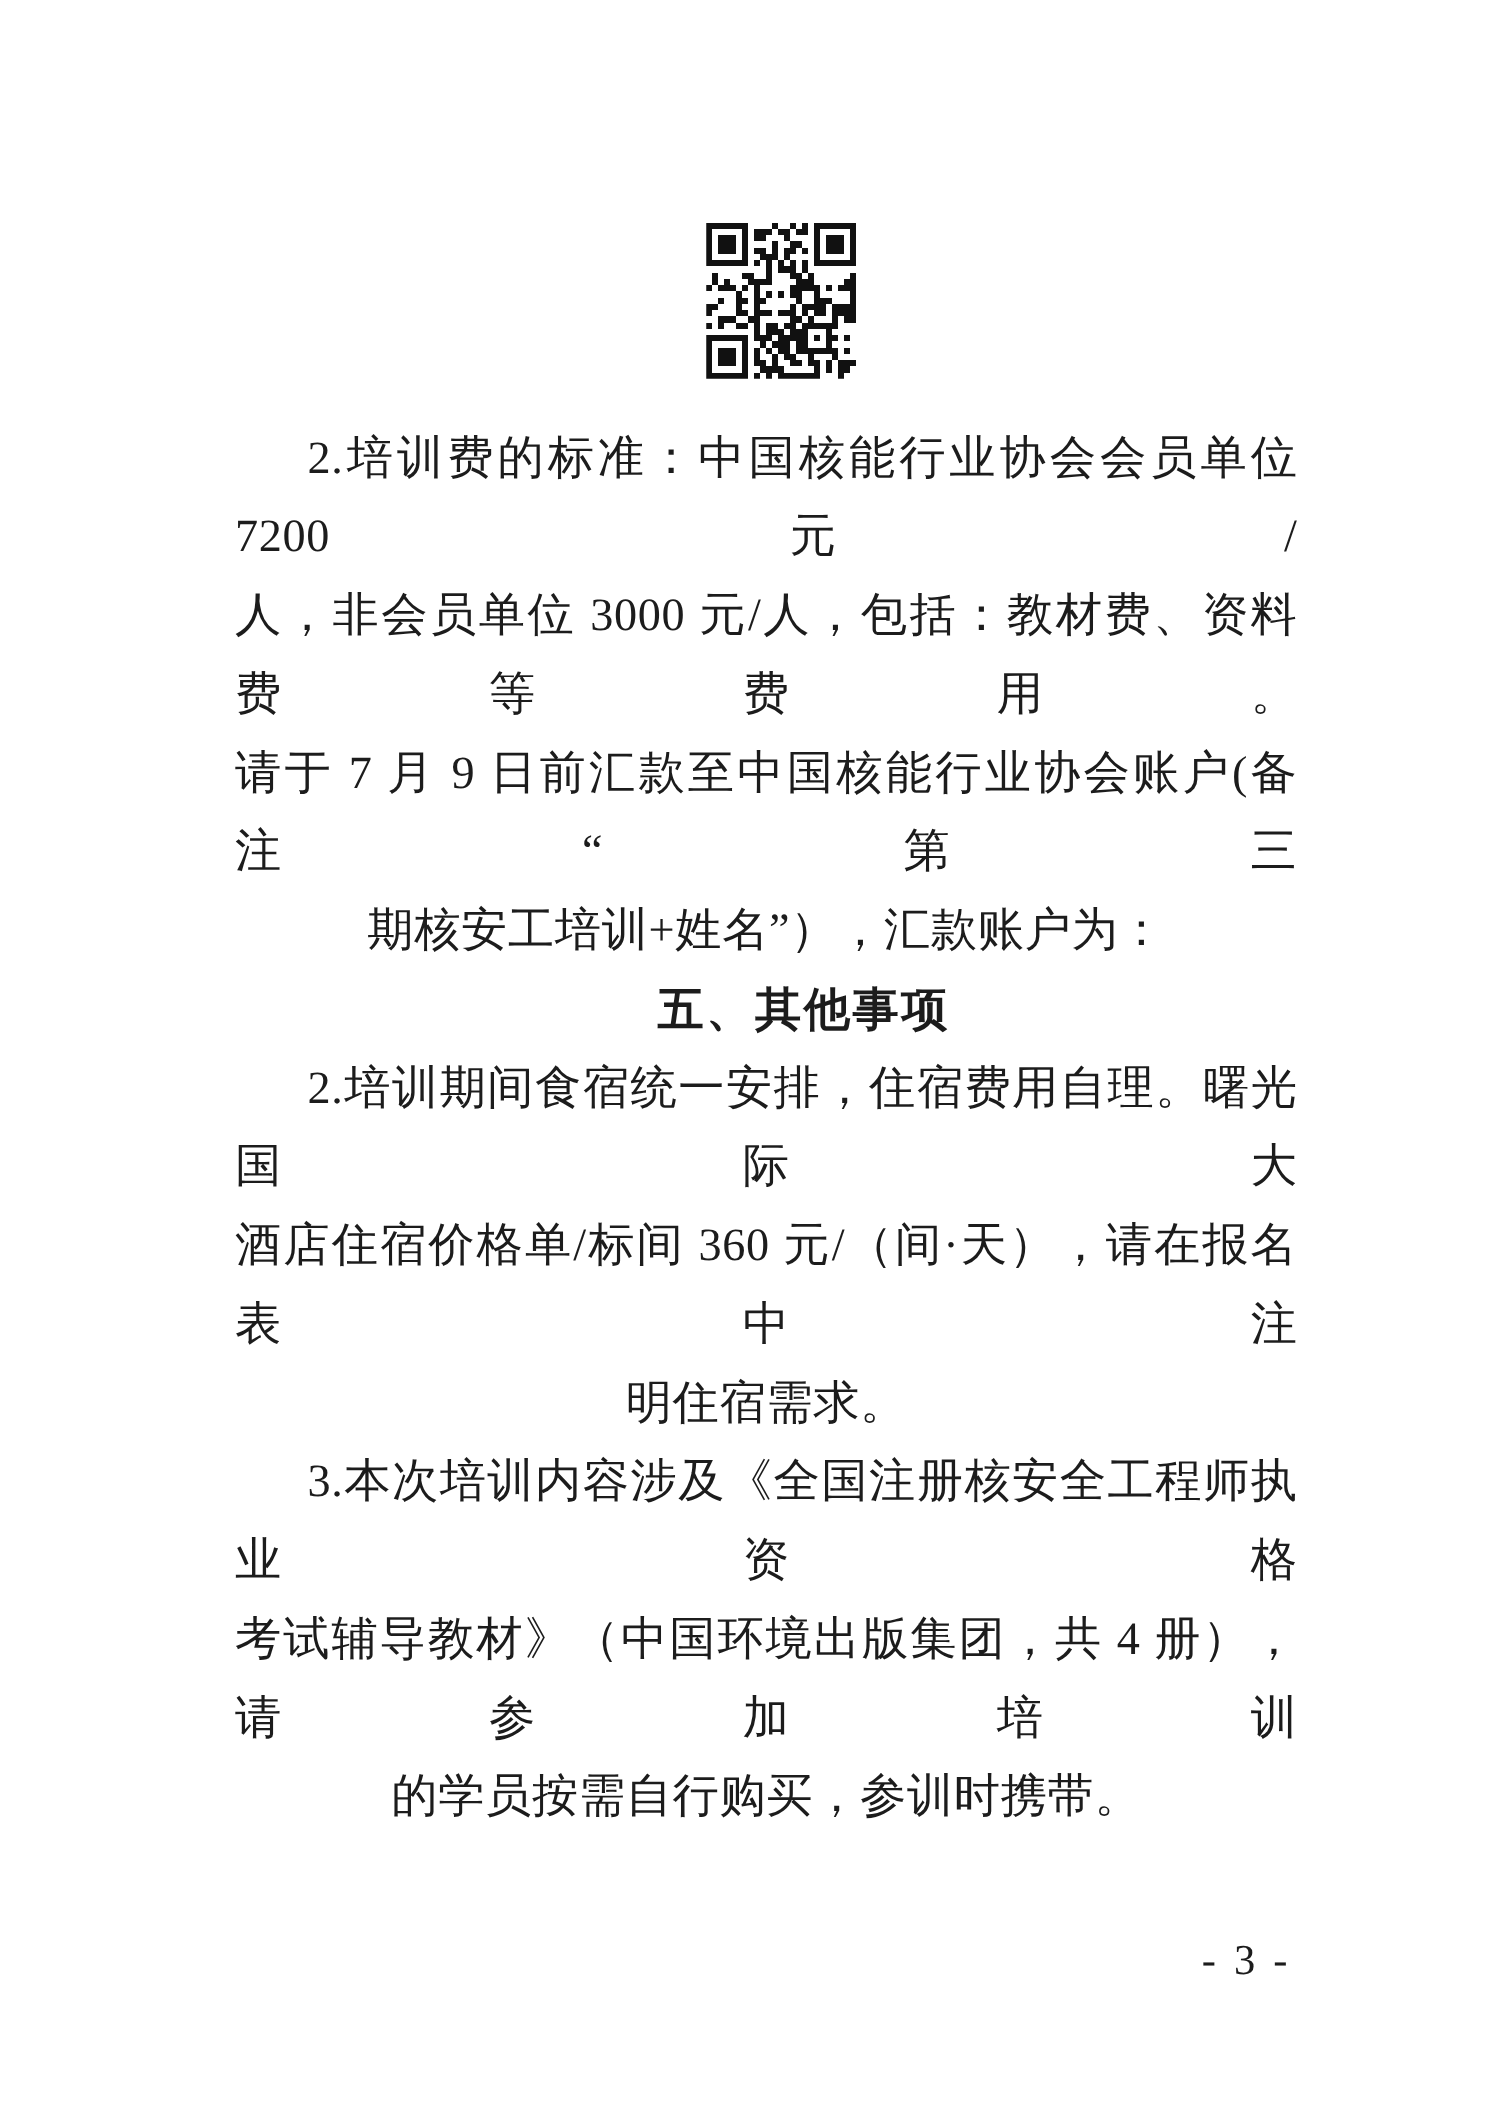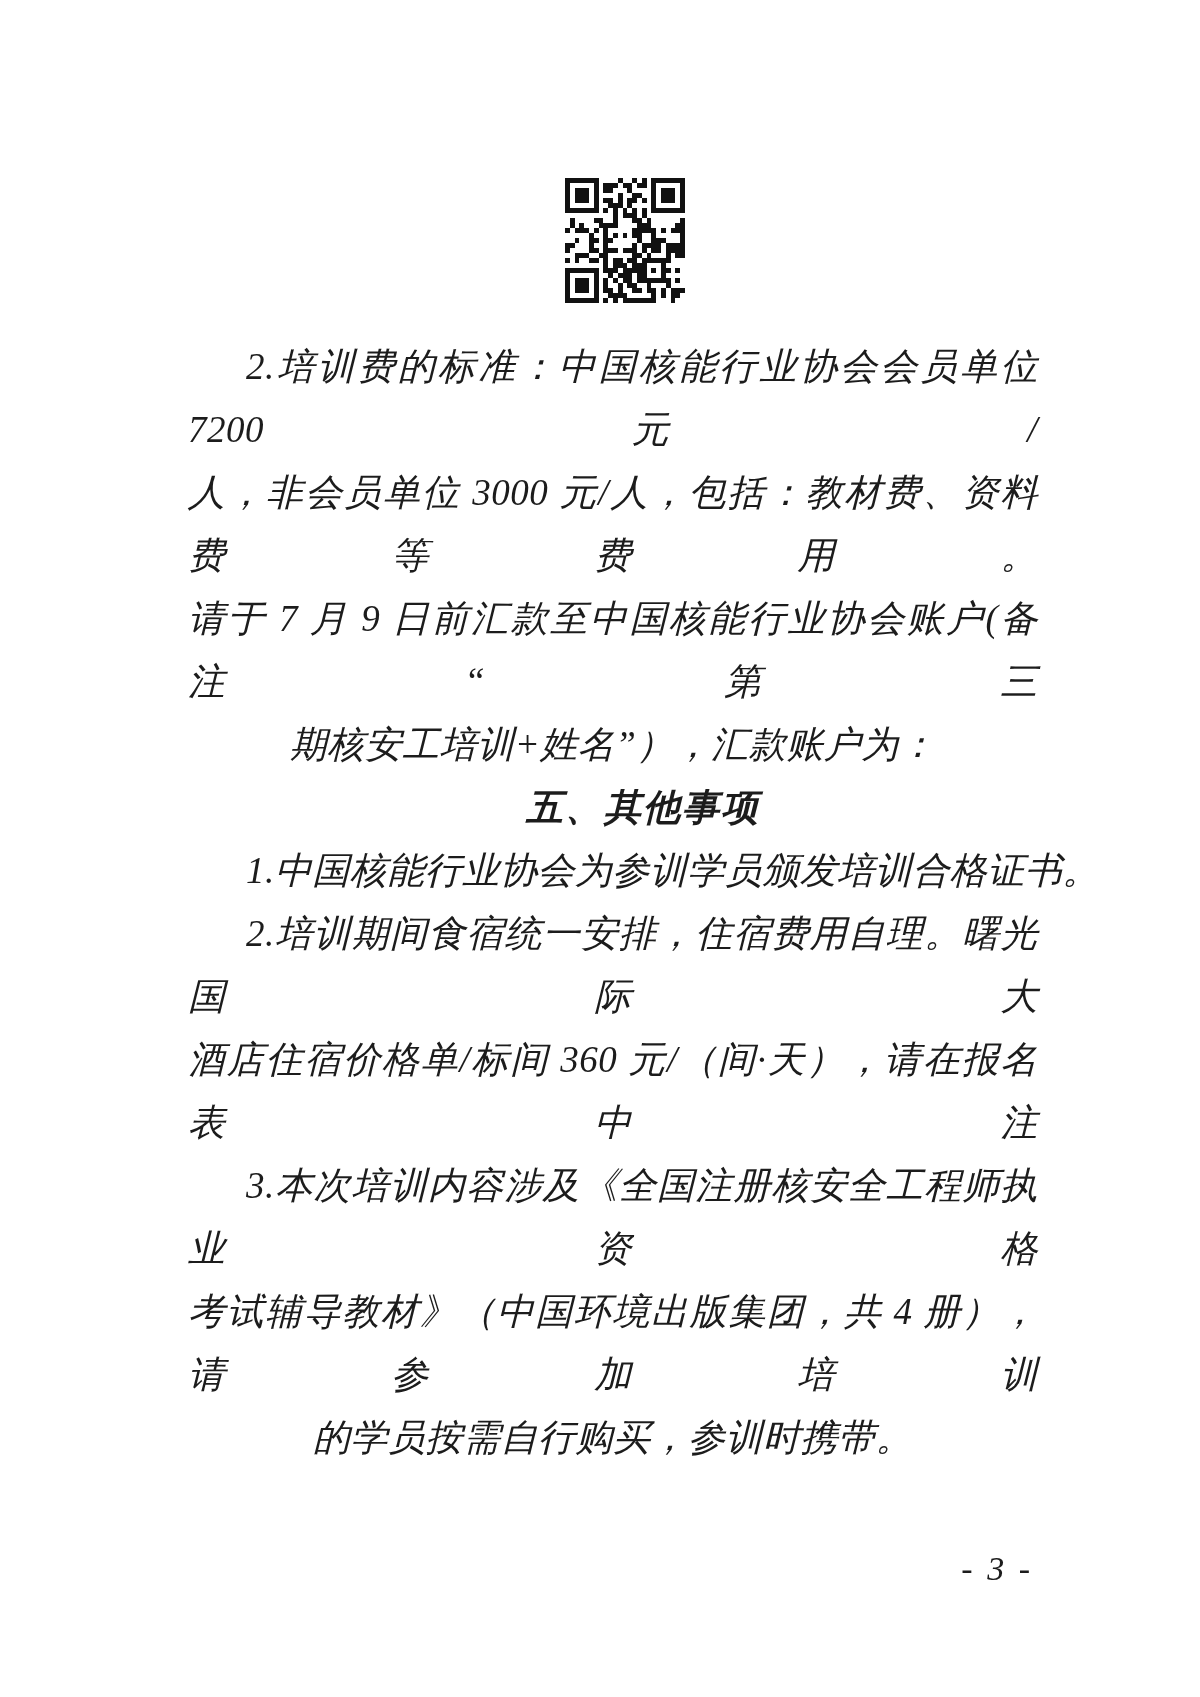--- a/index.html
+++ b/index.html
@@ -8,21 +8,20 @@
     background: #ffffff;
   }
   .page {
     position: relative;
     width: 1200px;
     height: 1697px;
     background: #ffffff;
     color: #1c1c1c;
     font-family: "Liberation Serif", "DejaVu Serif", serif;
     overflow: hidden;
-    font-style: italic;
   }
   .qr-wrap {
     position: absolute;
     left: 565px;
     top: 178px;
     width: 120px;
     height: 125px;
   }
   .qr-wrap svg {
     display: block;
@@ -85,24 +84,24 @@
   <div class="text-block">
 
     <div class="line jline indent">2.培训费的标准：中国核能行业协会会员单位 7200 元/</div>
     <div class="line jline">人，非会员单位 3000 元/人，包括：教材费、资料费等费用。</div>
     <div class="line jline">请于 7 月 9 日前汇款至中国核能行业协会账户(备注“第三</div>
     <div class="line">期核安工培训+姓名”），汇款账户为：</div>
 
 
     <div class="line inset heading">五、其他事项</div>
 
-    <div class="line indent">1.中国核能行业协会为参训学员颁发培训合格证书。</div>
 
     <div class="line jline indent">2.培训期间食宿统一安排，住宿费用自理。曙光国际大</div>
     <div class="line jline">酒店住宿价格单/标间 360 元/（间·天），请在报名表中注</div>
+    <div class="line">明住宿需求。</div>
 
     <div class="line jline indent">3.本次培训内容涉及《全国注册核安全工程师执业资格</div>
     <div class="line jline">考试辅导教材》（中国环境出版集团，共 4 册），请参加培训</div>
     <div class="line">的学员按需自行购买，参训时携带。</div>
 
   </div>
 
   <div class="page-footer">- 3 -</div>
 
 </div>

